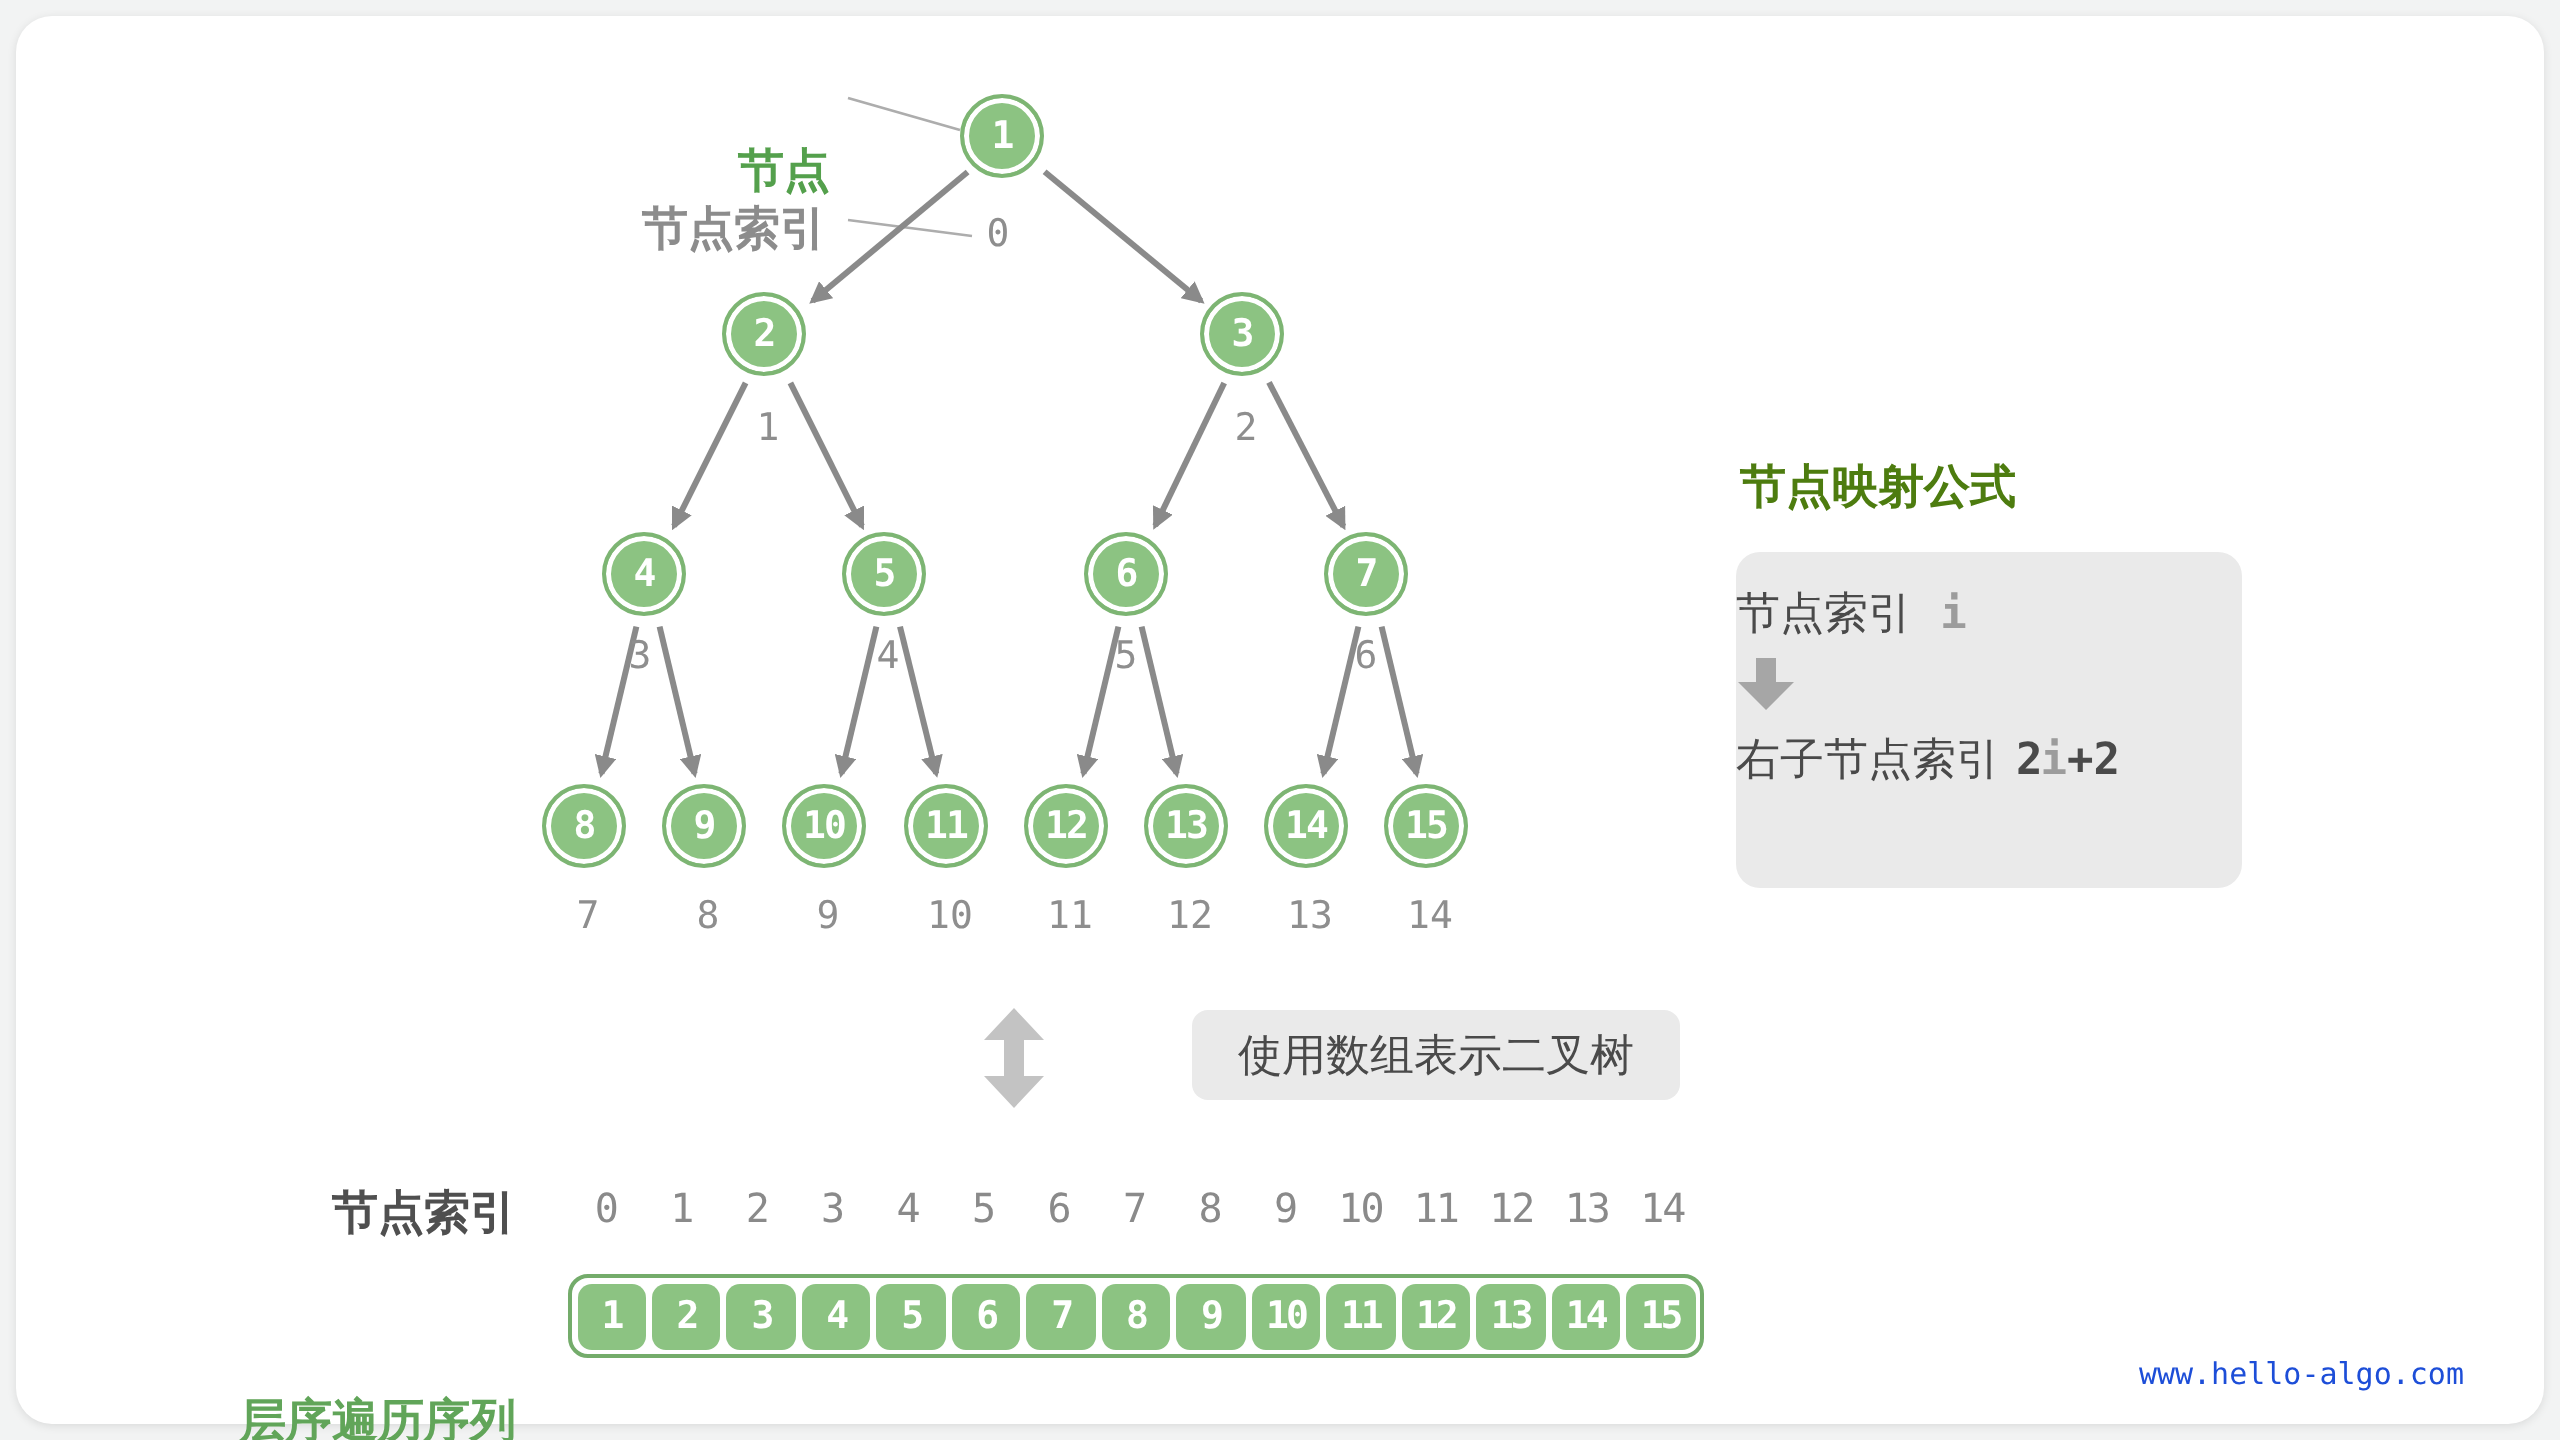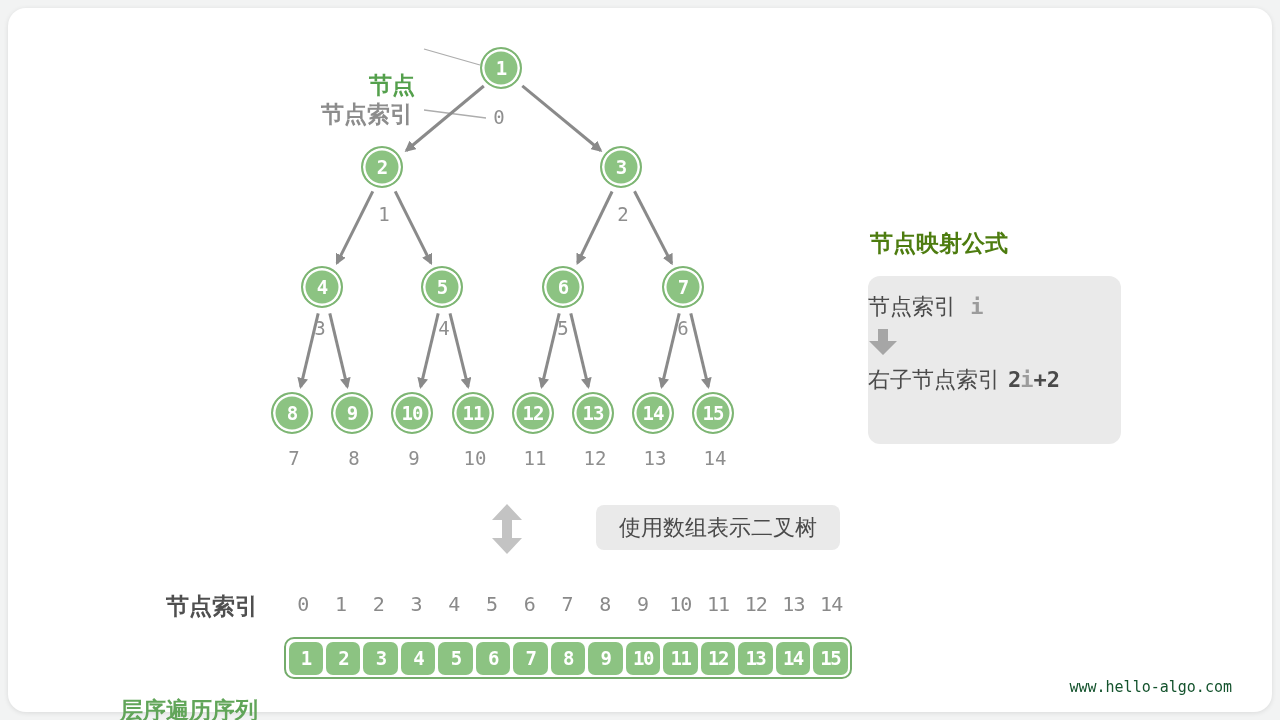--- a/index.html
+++ b/index.html
@@ -81,21 +81,21 @@
     display:flex; gap:3px; padding:2.5px;
   }
   .array-box .cell {
     flex:1; background:#8CC382; border-radius:7px;
     color:#fff; font:bold 19px "DejaVu Sans Mono",monospace;
     display:flex; align-items:center; justify-content:center;
     letter-spacing:-1.5px;
   }
   .watermark {
     position:absolute; right:48px; top:678px;
-    color:#14532d; font:15px "DejaVu Sans Mono",monospace;
+    color:#1d4ed8; font:15px "DejaVu Sans Mono",monospace;
   }
 </style>
 </head>
 <body>
 
 <div class="card"></div>
 
 <svg class="edges">
   <defs>
     <marker id="arrow" viewBox="0 0 10 10" refX="8" refY="5" markerWidth="11" markerHeight="11" orient="auto" markerUnits="userSpaceOnUse">

